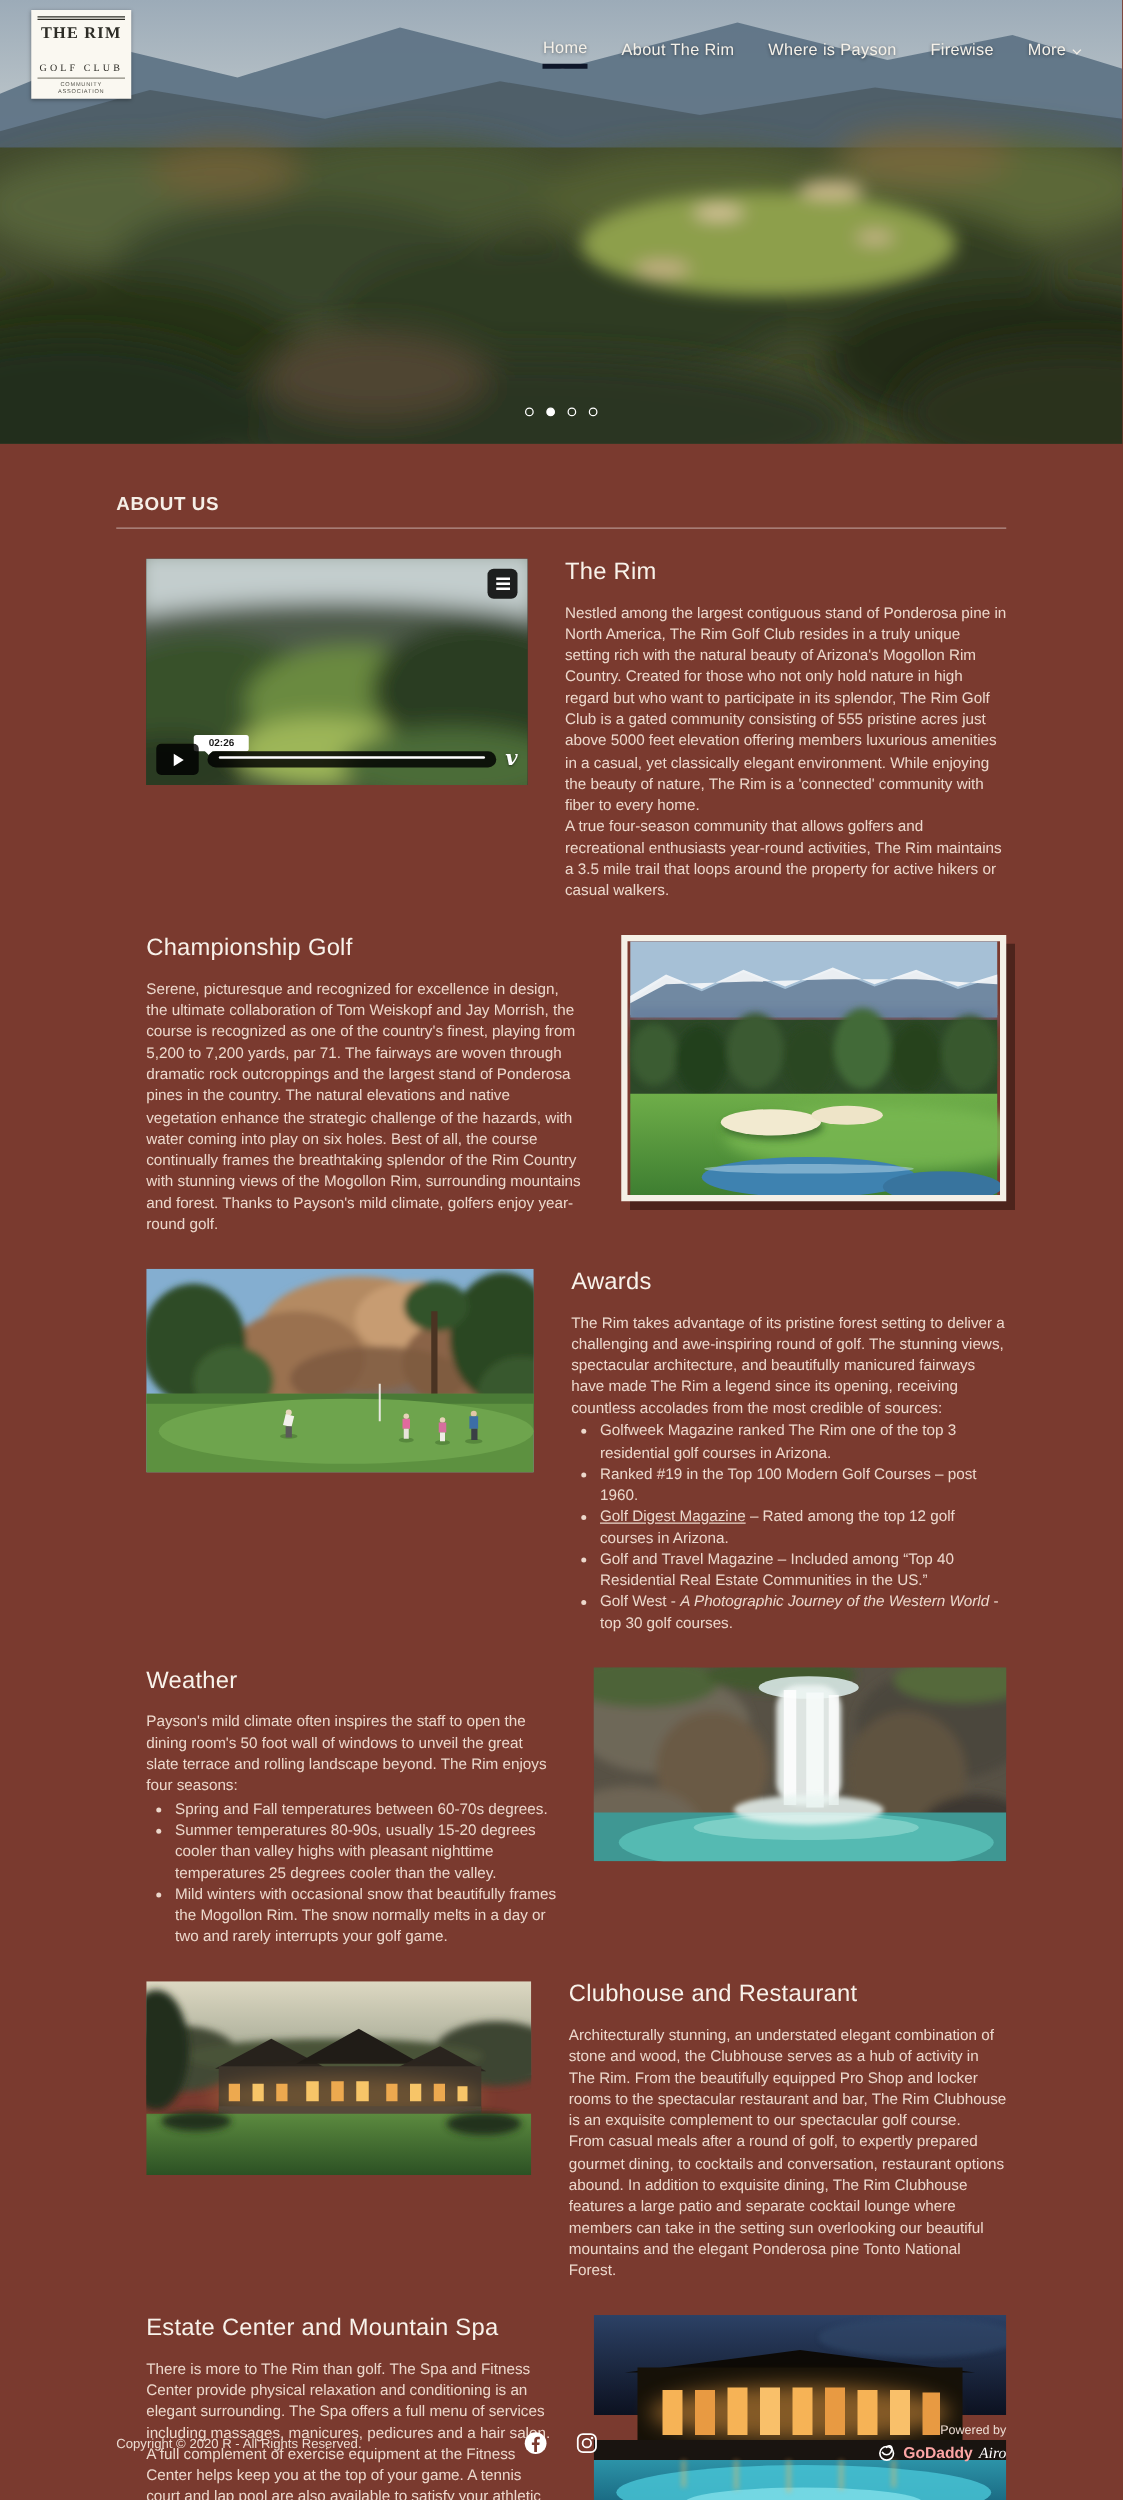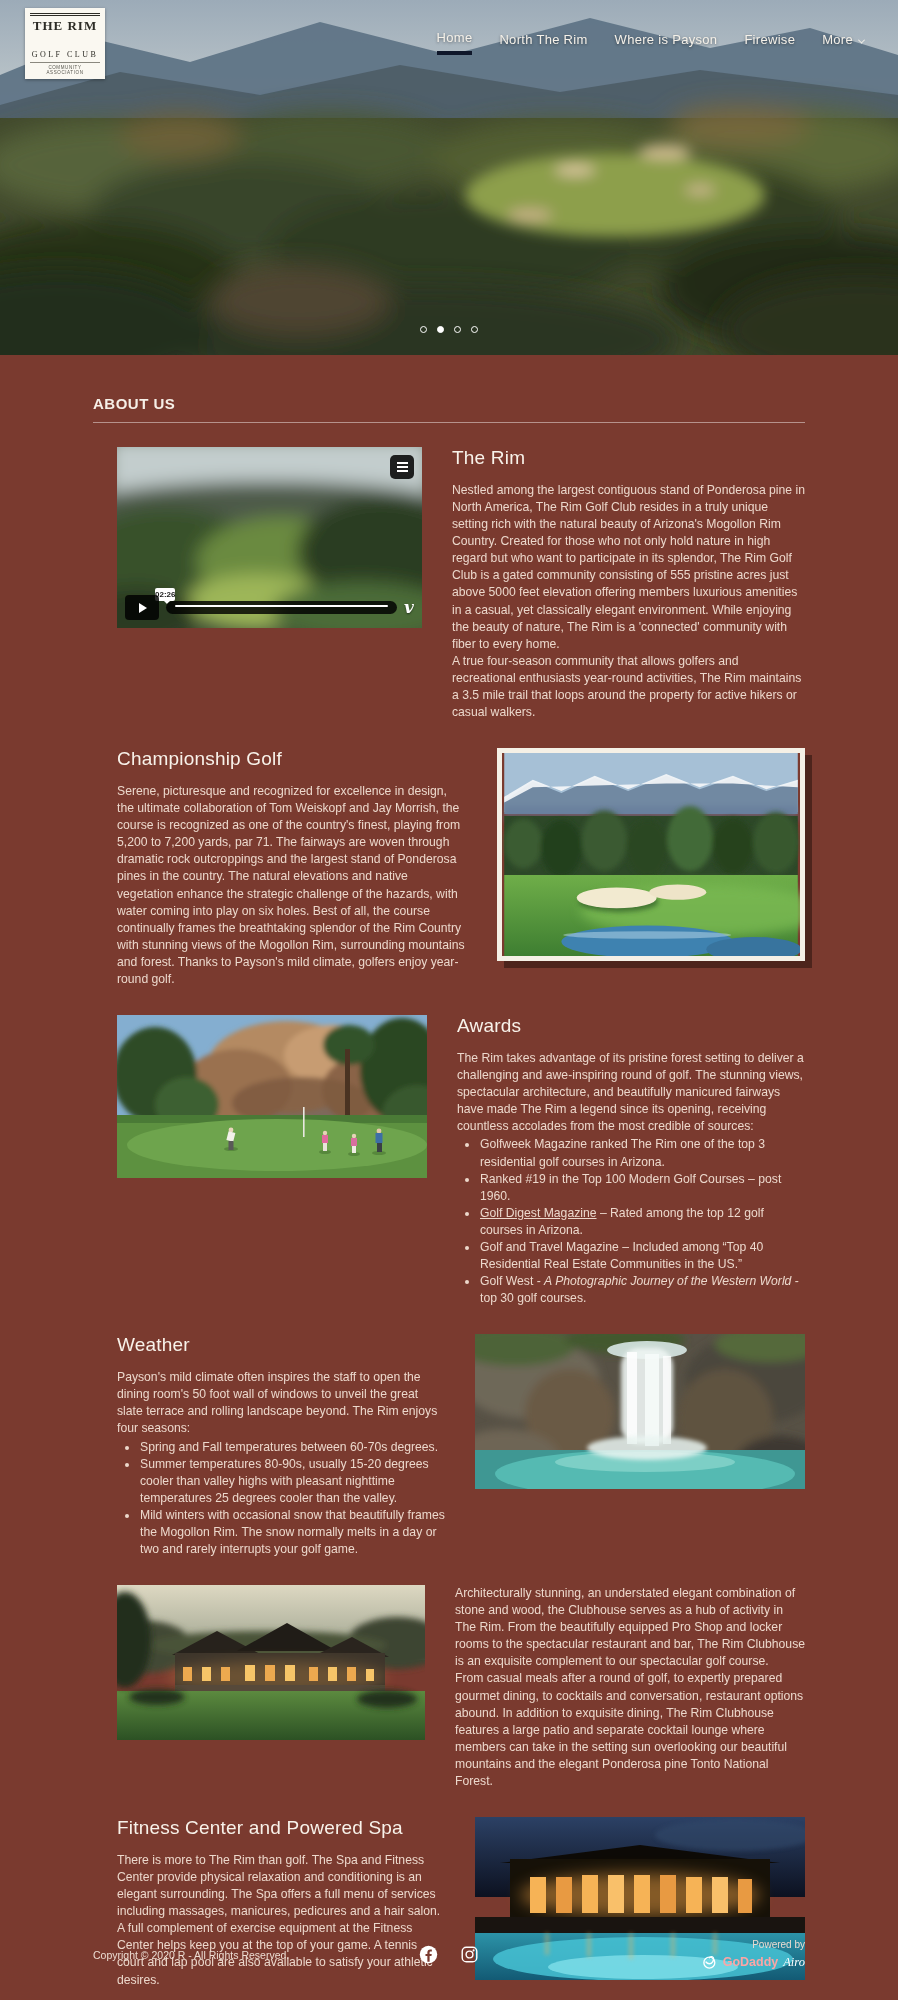--- a/index.html
+++ b/index.html
@@ -60,21 +60,21 @@
     justify-content: center; align-items: center; gap: 2.5px; cursor: pointer;
   }
   .vmenu i { display: block; width: 11px; height: 1.6px; background: #fff; }
   .vctrl { position: absolute; left: 8px; right: 8px; bottom: 8px; display: flex; align-items: center; gap: 7px; }
   .vplay { width: 34px; height: 25px; background: rgba(0,0,0,.82); border-radius: 4px; display: flex; align-items: center; justify-content: center; cursor: pointer; }
   .vplay i { display: block; width: 0; height: 0; border-left: 8px solid #fff; border-top: 5px solid transparent; border-bottom: 5px solid transparent; margin-left: 2px; }
   .vbar { position: relative; flex: 1; height: 13px; background: rgba(0,0,0,.82); border-radius: 7px; cursor: pointer; }
   .vbar .line { position: absolute; top: 4px; left: 9px; right: 9px; height: 2px; background: #fff; border-radius: 1px; }
   .vtime {
     position: absolute; bottom: 27px; left: 38px; background: #fff; color: #1a1a1a;
-    font-size: 8px; font-weight: 700; padding: 2px 0; border-radius: 2px;
+    font-size: 8px; font-weight: 700; padding: 2px 12px; border-radius: 2px;
   }
   .vtime:after { content: ""; position: absolute; left: 8px; bottom: -3px; border-left: 4px solid transparent; border-right: 4px solid transparent; border-top: 4px solid #fff; }
   .vlogo { color: #fff; font-family: "DejaVu Serif", serif; font-style: italic; font-weight: 700; font-size: 17px; line-height: 1; cursor: pointer; text-shadow: 0 1px 2px rgba(0,0,0,.5); }
   
   .photo { display: block; }
   .framed { border: 5px solid #f5f0e6; box-shadow: 7px 7px 0 rgba(32,14,9,.5); }
   
   .footer {
     position: absolute; left: 0; right: 0; bottom: 0;
     display: flex; align-items: center; padding: 0 93px 30px;
@@ -138,21 +138,21 @@
   </svg>
 
   <div class="hero-header">
     <div class="logo-box">
       <div class="logo-line1">THE RIM</div>
       <div class="logo-line2">GOLF CLUB</div>
       <div class="logo-line3">COMMUNITY ASSOCIATION</div>
     </div>
     <nav class="nav">
       <span class="nav-item active">Home</span>
-      <span class="nav-item">North The Rim</span>
+      <span class="nav-item">About The Rim</span>
       <span class="nav-item">Where is Payson</span>
       <span class="nav-item">Firewise</span>
       <span class="nav-item"><span>More</span><span class="chev"></span></span>
     </nav>
   </div>
 
   <div class="dots">
     <span class="dot"></span>
     <span class="dot active"></span>
     <span class="dot"></span>
@@ -399,28 +399,29 @@
         <rect x="58" y="100" width="210" height="8" fill="#56493a"></rect>
         <rect y="106" width="308" height="49" fill="url(#cgrass)"></rect>
         <g filter="url(#cb)">
           <ellipse cx="40" cy="112" rx="28" ry="8" fill="#20301a"></ellipse>
           <ellipse cx="270" cy="114" rx="30" ry="9" fill="#20301a"></ellipse>
           <ellipse cx="8" cy="55" rx="26" ry="48" fill="#232e1c"></ellipse>
         </g>
       </svg>
     </div>
     <div class="col-text">
+      <h2 class="sec">Clubhouse and Restaurant</h2>
       <p>Architecturally stunning, an understated elegant combination of stone and wood, the Clubhouse serves as a hub of activity in The Rim.  From the beautifully equipped Pro Shop and locker rooms to the spectacular restaurant and bar, The Rim Clubhouse is an exquisite complement to our spectacular golf course.</p>
       <p>From casual meals after a round of golf, to expertly prepared gourmet dining, to cocktails and conversation, restaurant options abound. In addition to exquisite dining, The Rim Clubhouse features a large patio and separate cocktail lounge where members can take in the setting sun overlooking our beautiful mountains and the elegant Ponderosa pine Tonto National Forest.</p>
     </div>
   </div>
 
   <div class="row">
     <div class="col-text">
-      <h2 class="sec">Fitness Center and Powered Spa</h2>
+      <h2 class="sec">Estate Center and Mountain Spa</h2>
       <p>There is more to The Rim than golf.  The Spa and Fitness Center provide physical relaxation and conditioning is an elegant surrounding.  The Spa offers a full menu of services including massages, manicures, pedicures and a hair salon.  A full complement of exercise equipment at the Fitness Center helps keep you at the top of your game.  A tennis court and lap pool are also available to satisfy your athletic desires.</p>
     </div>
     <div class="col-media-r">
       <svg class="photo" width="330" height="163" viewBox="0 0 330 163">
         <defs>
           <linearGradient id="nsky" x1="0" y1="0" x2="0" y2="1">
               <stop offset="0" stop-color="#2c4165"></stop>
               <stop offset="1" stop-color="#0c1120"></stop>
             </linearGradient>
           <linearGradient id="npool" x1="0" y1="0" x2="0" y2="1">

